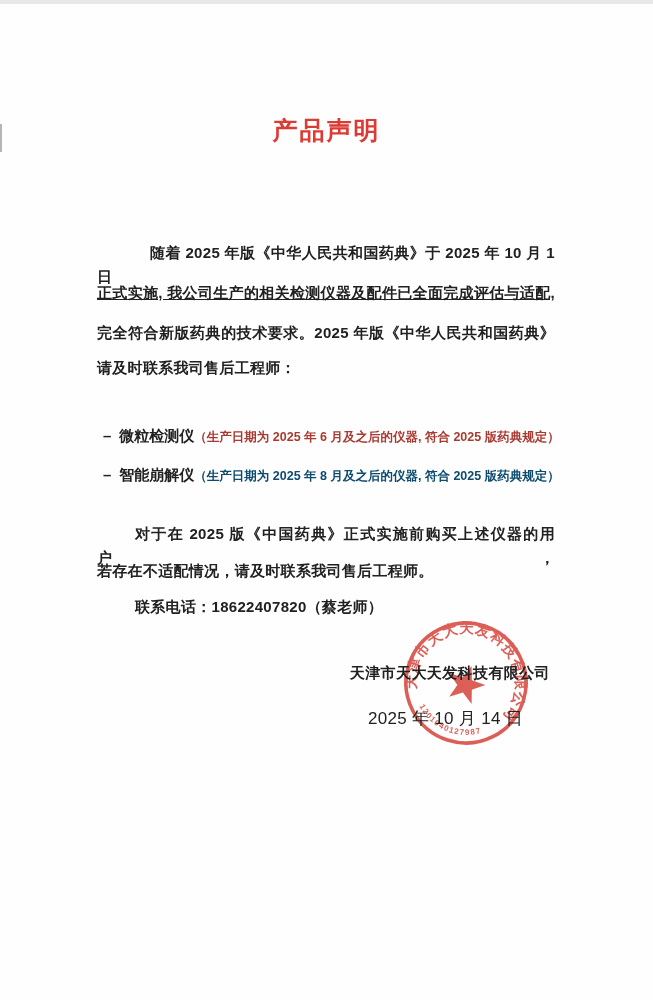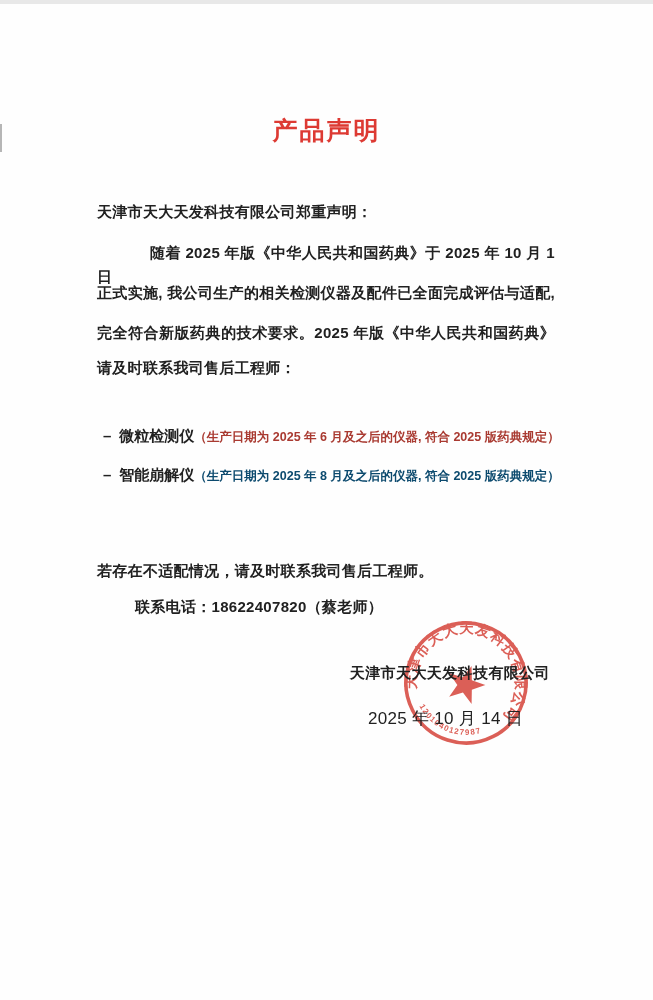--- a/index.html
+++ b/index.html
@@ -54,34 +54,34 @@
 </style>
 </head>
 <body>
 
 <div class="page">
 
   <div class="artifact"></div>
 
   <div class="doc-title" style="color:#dd3a33;">产品声明</div>
 
-  <div class="line" style="top:196px;">天津市天大天发科技有限公司郑重声明：</div>
 
   <div class="line jl ind-lg" style="top:237px;">随着 2025 年版《中华人民共和国药典》于 2025 年 10 月 1 日</div>
-  <div class="line jl" style="top:277px;">正式实施, 我公司生产的相关检测仪器及配件已全面完成评估与适配,</div>
+  <div class="line jl" style="top:277px;text-decoration:underline;">正式实施, 我公司生产的相关检测仪器及配件已全面完成评估与适配,</div>
   <div class="line jl" style="top:317px;">完全符合新版药典的技术要求。2025 年版《中华人民共和国药典》</div>
   <div class="line" style="top:352px;">请及时联系我司售后工程师：</div>
 
   <div class="bullet" style="top:421px;">
     <span class="dash">–</span><span>微粒检测仪</span><span class="note" style="color:#a93a31;text-align:right;">（生产日期为 2025 年 6 月及之后的仪器, 符合 2025 版药典规定）</span>
   </div>
   <div class="bullet" style="top:460px;">
     <span class="dash">–</span><span>智能崩解仪</span><span class="note" style="color:#0c4a6e;">（生产日期为 2025 年 8 月及之后的仪器, 符合 2025 版药典规定）</span>
   </div>
 
+  <div class="line jl ind-sm" style="top:518px;">对于在 2025 版《中国药典》正式实施前购买上述仪器的用户，</div>
   <div class="line" style="top:555px;">若存在不适配情况，请及时联系我司售后工程师。</div>
   <div class="line ind-sm" style="top:591px;">联系电话：18622407820（蔡老师）</div>
 
   <svg class="seal" viewBox="0 0 160 160">
     <g transform="rotate(18 80 80)" fill="none">
       <circle cx="80" cy="80" r="60" stroke="#d6443a" stroke-width="3.6"></circle>
       <path id="sealArcTop" d="M 34.7,101.1 A 50,50 0 1 1 125.3,101.1" fill="none"></path>
       <text font-size="14.5" font-weight="bold" fill="#d6443a" letter-spacing="1">
         <textPath href="#sealArcTop">天津市天大天发科技有限公司</textPath>
       </text>

